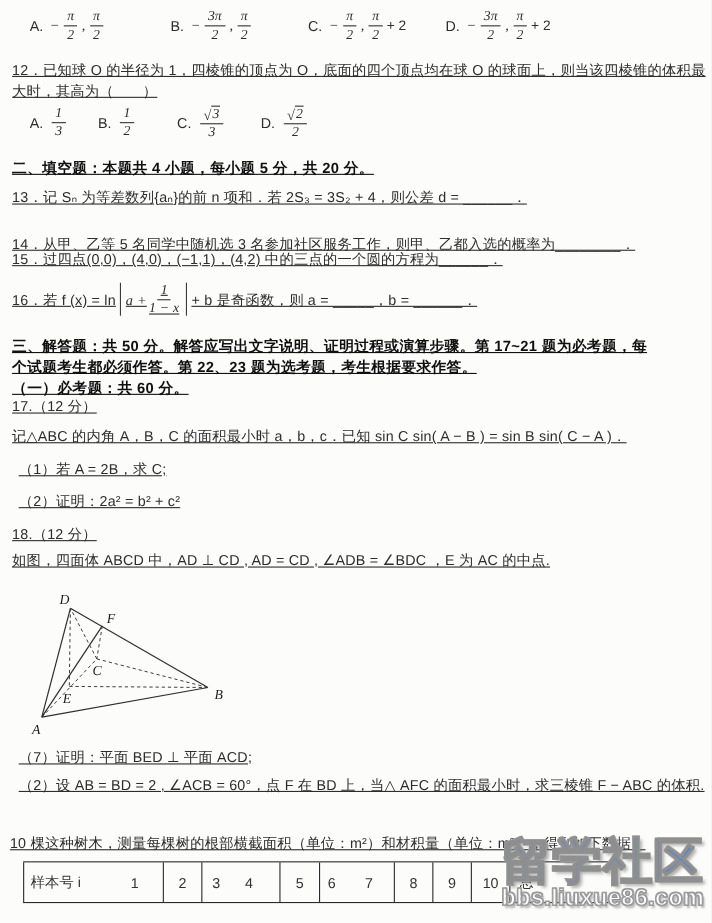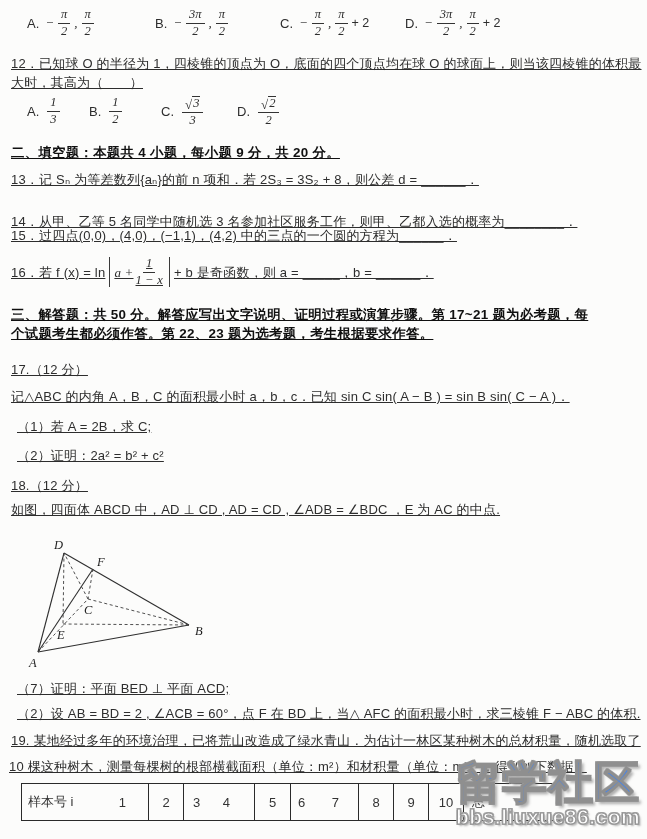--- a/index.html
+++ b/index.html
@@ -184,41 +184,42 @@
       <span class="frac">
           <span class="num">
             <span class="radsym">√</span>
             <span class="ovl">2</span>
           </span>
           <span class="den">2</span>
         </span>
     </div>
   </div>
 
-  <div class="line bold" style="top:144px">二、填空题：本题共 4 小题，每小题 9 分，共 20 分。</div>
-  <div class="line" style="top:171px">13．记 Sₙ 为等差数列{aₙ}的前 n 项和．若 2S₃ = 3S₂ + 8，则公差 d = ______．</div>
+  <div class="line bold" style="top:144px">二、填空题：本题共 4 小题，每小题 5 分，共 20 分。</div>
+  <div class="line" style="top:171px">13．记 Sₙ 为等差数列{aₙ}的前 n 项和．若 2S₃ = 3S₂ + 4，则公差 d = ______．</div>
   <div class="line" style="top:213px">14．从甲、乙等 5 名同学中随机选 3 名参加社区服务工作，则甲、乙都入选的概率为________．</div>
   <div class="line" style="top:227px">15．过四点(0,0)，(4,0)，(−1,1)，(4,2) 中的三点的一个圆的方程为______．</div>
 
   <div class="line formula-line" style="top:254px">
     <span>16．若 f (x) = ln</span>
     <span class="vbar"></span>
     <span class="serif">a +</span>
     <span class="frac">
         <span class="num">
           <span>1</span>
         </span>
         <span class="den">1 − x</span>
       </span>
     <span class="vbar"></span>
     <span>+ b 是奇函数，则 a = _____，b = ______．</span>
   </div>
 
   <div class="line bold" style="top:306px">三、解答题：共 50 分。解答应写出文字说明、证明过程或演算步骤。第 17~21 题为必考题，每</div>
   <div class="line bold" style="top:325px">个试题考生都必须作答。第 22、23 题为选考题，考生根据要求作答。</div>
+  <div class="line bold" style="top:344px">（一）必考题：共 60 分。</div>
 
   <div class="line" style="top:361px">17.（12 分）</div>
   <div class="line" style="top:388px">记△ABC 的内角 A，B，C 的面积最小时 a，b，c．已知 sin C sin( A − B ) = sin B sin( C − A )．</div>
   <div class="line indent" style="top:418px">（1）若 A = 2B，求 C;</div>
   <div class="line indent" style="top:447px">（2）证明：2a² = b² + c²</div>
 
   <div class="line" style="top:477px">18.（12 分）</div>
   <div class="line" style="top:501px">如图，四面体 ABCD 中，AD ⊥ CD , AD = CD , ∠ADB = ∠BDC ，E 为 AC 的中点.</div>
 
   <svg class="figure" width="186" height="136" viewBox="0 0 186 136">
@@ -239,21 +240,20 @@
     <text x="171" y="98">B</text>
     <text x="60" y="77">C</text>
     <text x="30" y="12">D</text>
     <text x="33" y="102">E</text>
     <text x="73" y="29">F</text>
   </svg>
 
   <div class="line indent" style="top:680px">（7）证明：平面 BED ⊥ 平面 ACD;</div>
   <div class="line indent" style="top:705px">（2）设 AB = BD = 2 , ∠ACB = 60°，点 F 在 BD 上，当△ AFC 的面积最小时，求三棱锥 F − ABC 的体积.</div>
 
-  <div class="line" style="top:732px">19. 某地经过多年的环境治理，已将荒山改造成了绿水青山．为估计一林区某种树木的总材积量，随机选取了</div>
   <div class="line" style="left:9px;top:758px">10 棵这种树木，测量每棵树的根部横截面积（单位：m²）和材积量（单位：m³），得到如下数据：</div>
 
   <div class="dtable">
     <div class="cell c-spread" style="width:127px;padding:0 22px 0 6px">
       <span>样本号 i</span>
       <span>1</span>
     </div>
     <div class="cell" style="width:35px">
       <span>2</span>
     </div>

